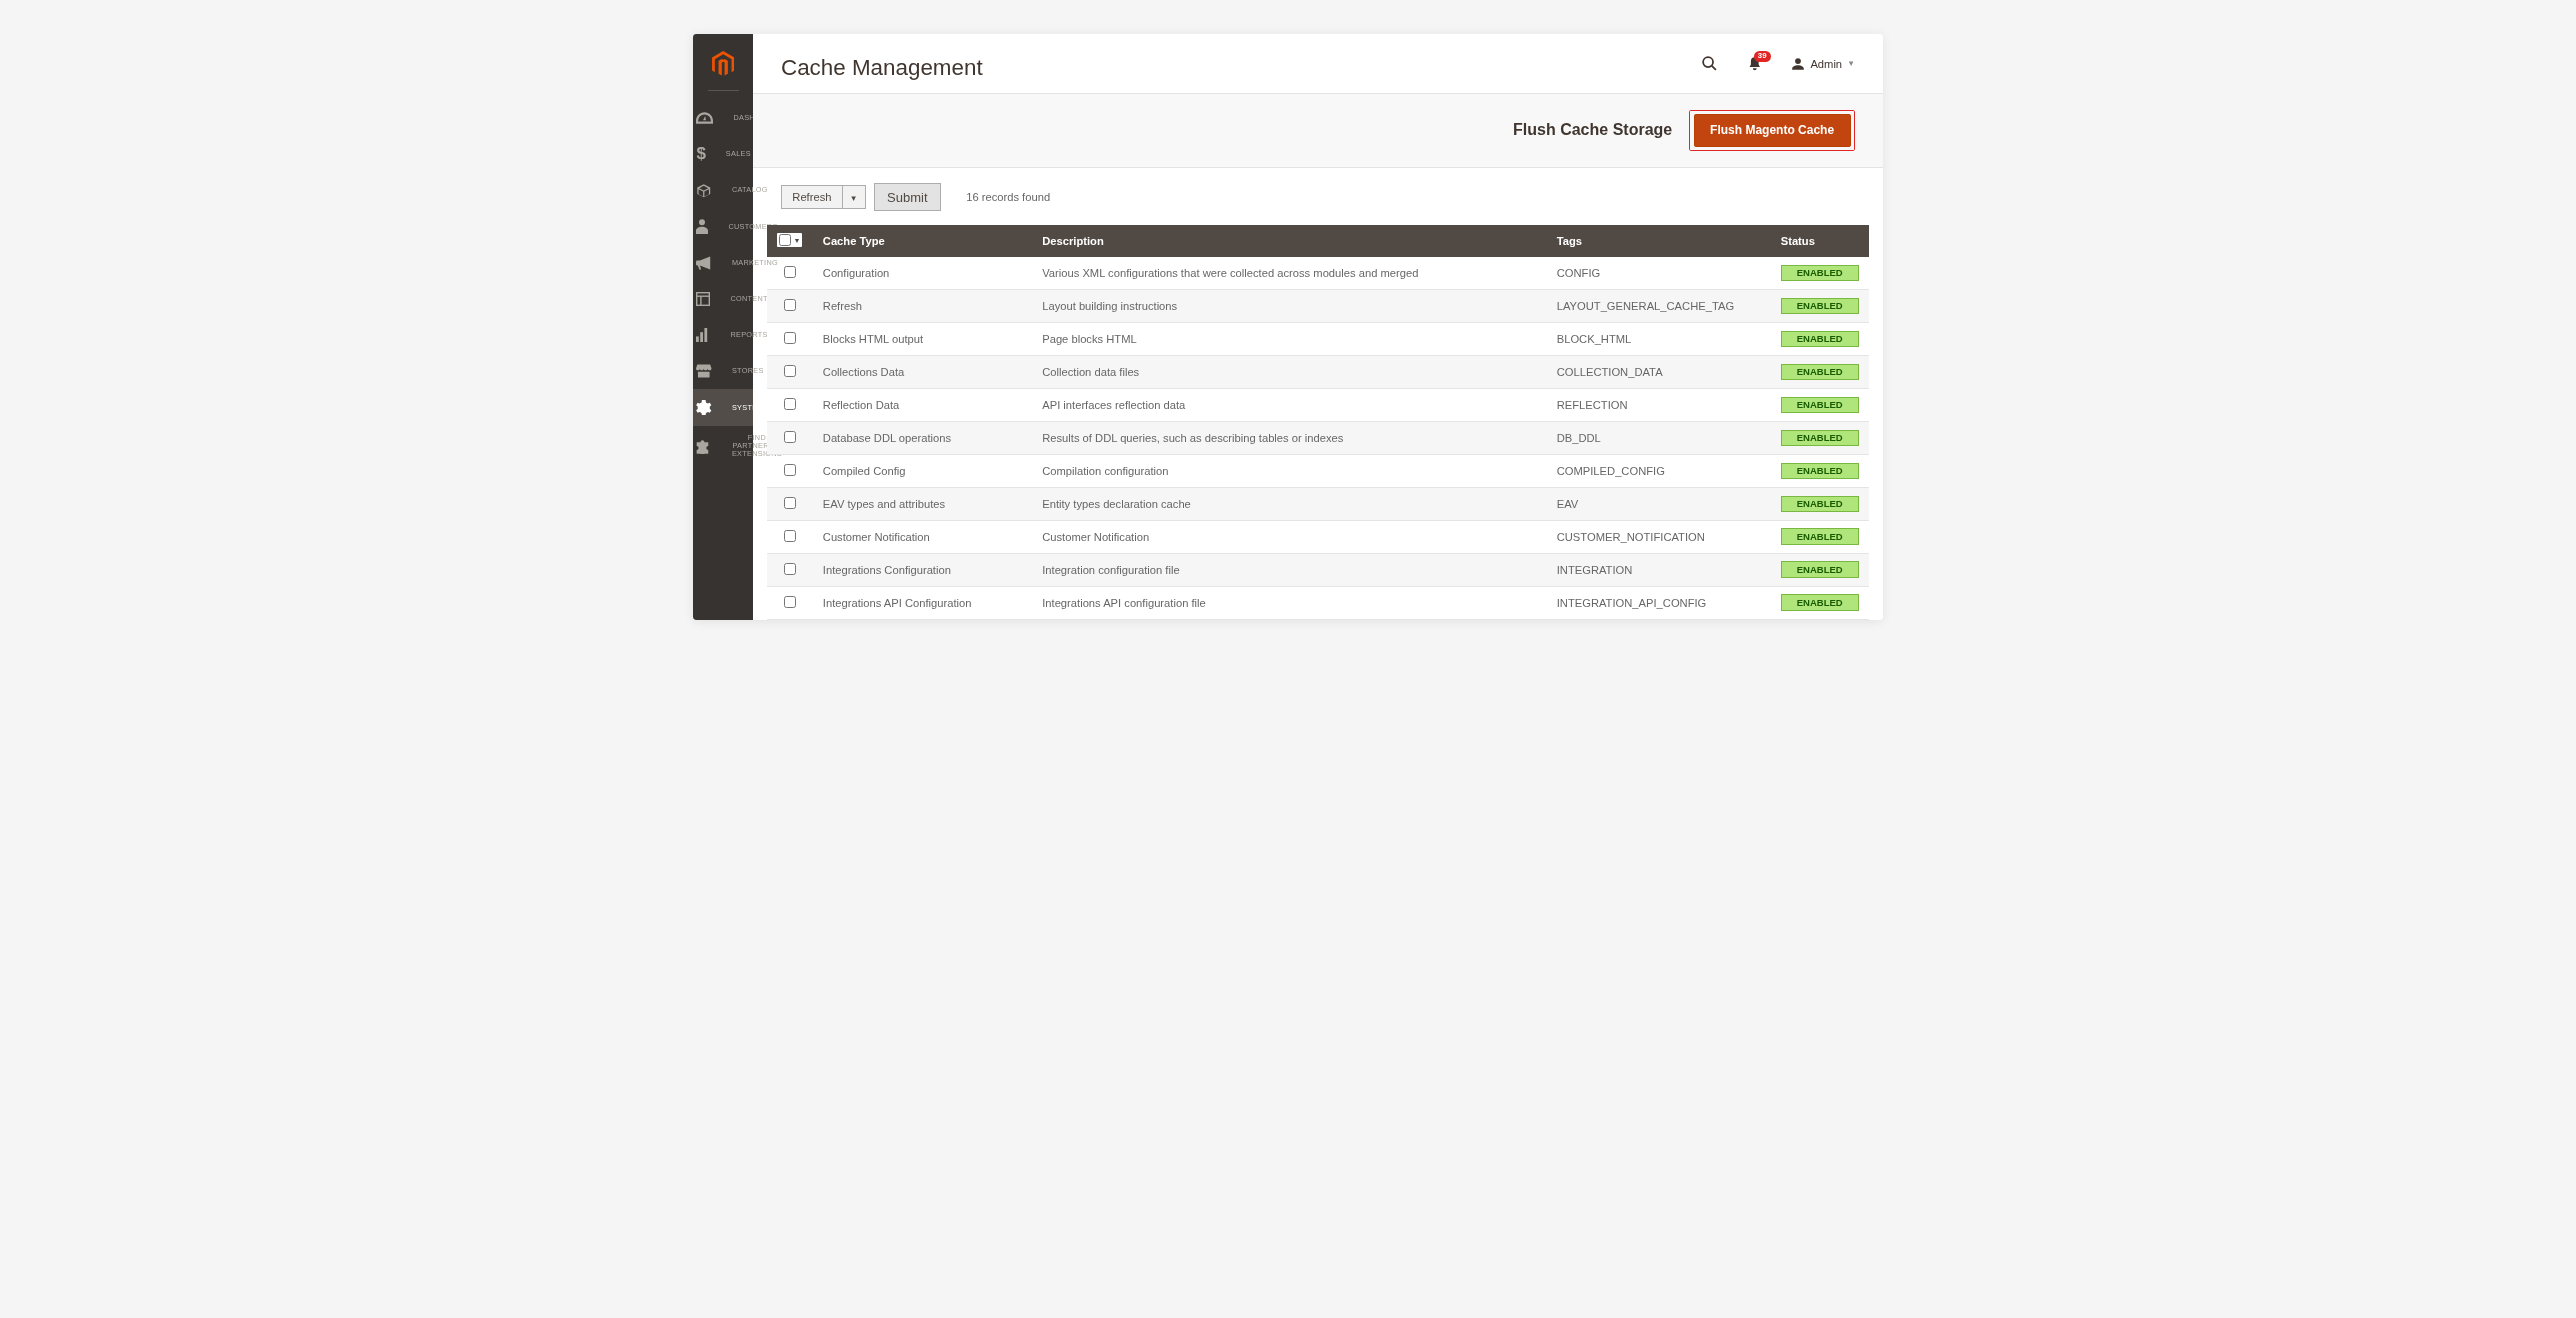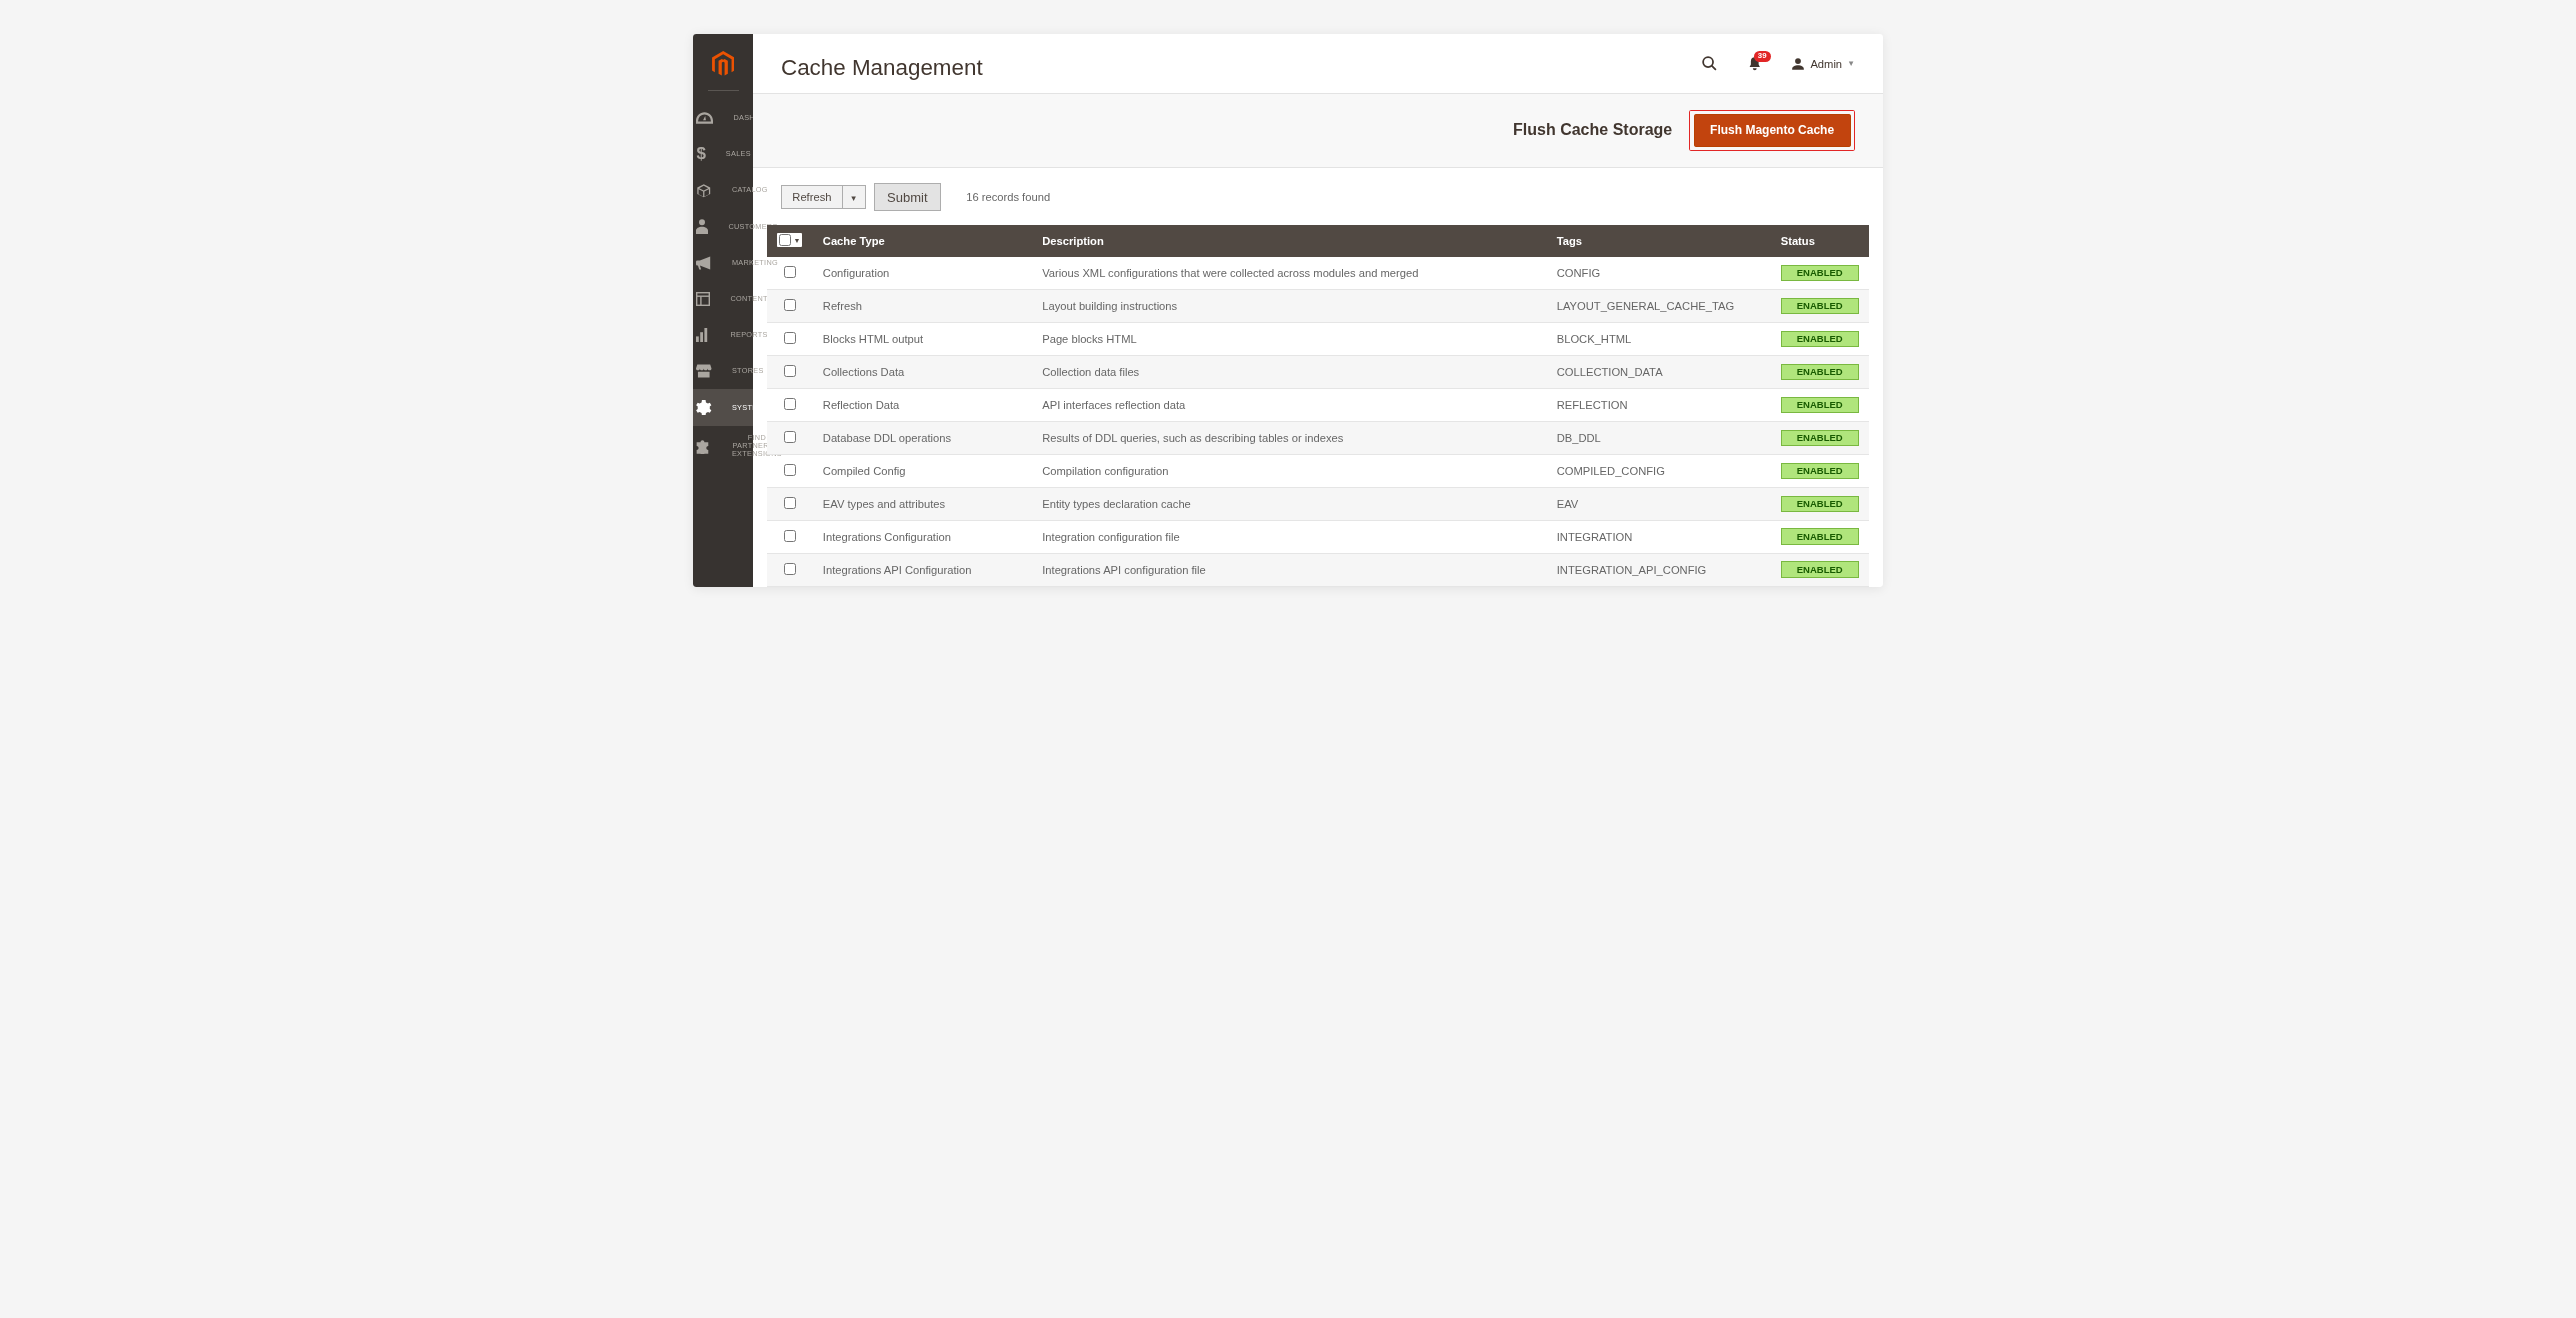--- a/index.html
+++ b/index.html
@@ -374,20 +374,27 @@
           </tr>
           <tr>
             <td class="check-cell"><input type="checkbox" style=""></td>
             <td>EAV types and attributes</td>
             <td>Entity types declaration cache</td>
             <td class="tags-col">EAV</td>
             <td class="status-col"><span class="status-badge">ENABLED</span></td>
           </tr>
           <tr>
             <td class="check-cell"><input type="checkbox" style=""></td>
+            <td>Customer Notification</td>
+            <td>Customer Notification</td>
+            <td class="tags-col">CUSTOMER_NOTIFICATION</td>
+            <td class="status-col"><span class="status-badge">ENABLED</span></td>
+          </tr>
+          <tr>
+            <td class="check-cell"><input type="checkbox" style=""></td>
             <td>Integrations Configuration</td>
             <td>Integration configuration file</td>
             <td class="tags-col">INTEGRATION</td>
             <td class="status-col"><span class="status-badge">ENABLED</span></td>
           </tr>
           <tr>
             <td class="check-cell"><input type="checkbox" style=""></td>
             <td>Integrations API Configuration</td>
             <td>Integrations API configuration file</td>
             <td class="tags-col">INTEGRATION_API_CONFIG</td>

